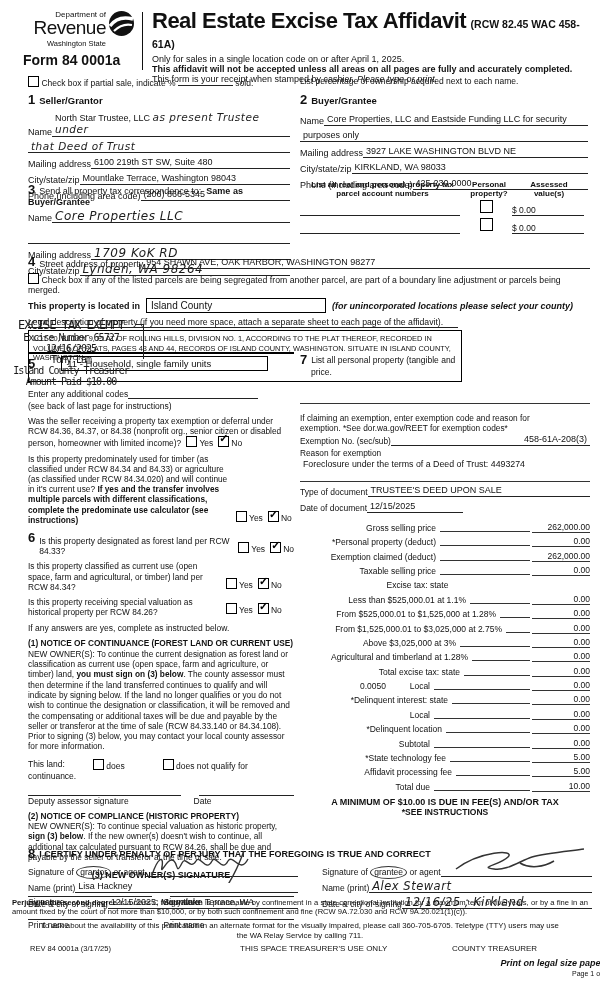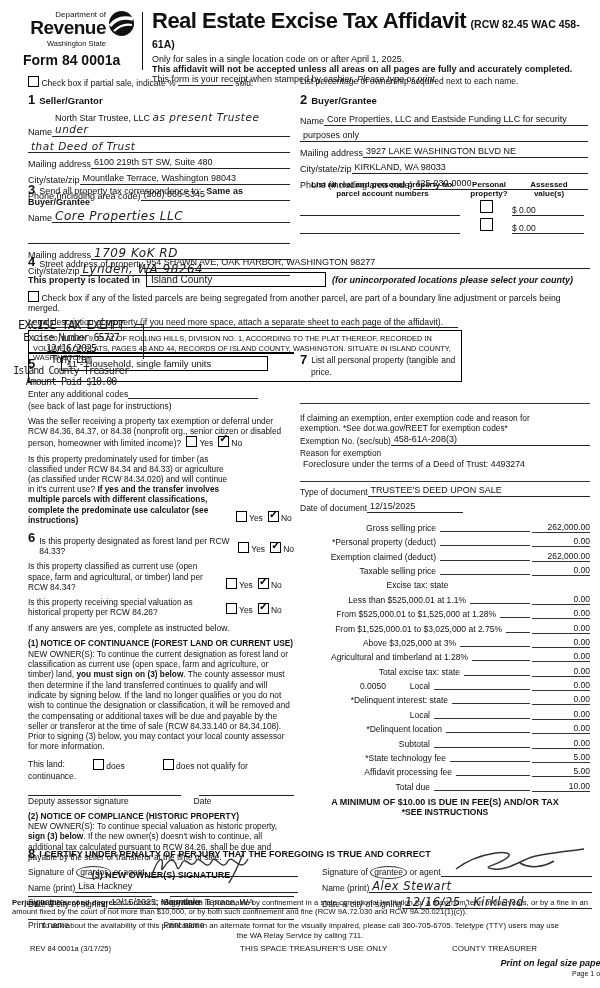--- a/index.html
+++ b/index.html
@@ -34,21 +34,21 @@
 </style>
 </head>
 <body>
 
 <div class="page">
 
   <div class="abs" style="left:23px;top:10px;width:112px">
     <div style="display:flex;align-items:flex-start;justify-content:flex-end">
       <div style="text-align:right">
         <div style="font-size:8px">Department of</div>
-        <div style="font-size:19px;font-weight:bold;letter-spacing:-.5px;margin-top:-2px">Revenue</div>
+        <div style="font-size:19px;font-weight:normal;letter-spacing:-.5px;margin-top:-2px">Revenue</div>
         <div style="font-size:7.5px;margin-top:0px">Washington State</div>
       </div>
       <span style="margin-left:2px">
         <svg width="27" height="27" viewBox="0 0 27 27">
           <circle cx="13.5" cy="13.5" r="12.5" fill="#111"></circle>
           <path d="M2 16 Q10 5 25 9" stroke="#fff" stroke-width="3.4" fill="none"></path>
           <path d="M6 21 Q14 13 24 15" stroke="#fff" stroke-width="2.2" fill="none"></path>
         </svg>
       </span>
     </div>
@@ -164,28 +164,28 @@
       <div style="width:72px;border-bottom:1px solid #222;font-size:8.5px">$ 0.00</div>
     </div>
   </div>
 
   <div class="abs" style="left:28px;top:254px;width:562px">
     <div style="display:flex;align-items:flex-end">
       <span class="secnum">4</span>
       <span class="lbl">Street address of property</span>
       <span class="fill">954 SHAWN AVE, OAK HARBOR, WASHINGTON 98277</span>
     </div>
+    <div style="margin-top:4px;font-size:8.7px">
+      <span class="cb"></span>
+      <span>Check box if any of the listed parcels are being segregated from another parcel, are part of a boundary line adjustment or parcels being merged.</span>
+    </div>
     <div style="display:flex;align-items:center;margin-top:3px">
       <span class="lbl b">This property is located in</span>
       <span style="display:inline-block;border:1px solid #000;width:170px;padding:1px 4px;font-size:10px;margin:0 6px">Island County</span>
       <span class="lbl b i">(for unincorporated locations please select your county)</span>
-    </div>
-    <div style="margin-top:4px;font-size:8.7px">
-      <span class="cb"></span>
-      <span>Check box if any of the listed parcels are being segregated from another parcel, are part of a boundary line adjustment or parcels being merged.</span>
     </div>
     <div style="margin-top:4px;font-size:8.7px;border-bottom:1px solid #222;width:430px">Legal description of property (if you need more space, attach a separate sheet to each page of the affidavit).</div>
     <div style="margin-top:2px;border:1.3px solid #000;width:424px;height:44px;padding:3px 4px;font-size:7.4px;line-height:9.5px;font-family:'Liberation Sans',sans-serif">LOT 20, BLOCK 9, PLAT OF ROLLING HILLS, DIVISION NO. 1, ACCORDING TO THE PLAT THEREOF, RECORDED IN VOLUME 6 OF PLATS, PAGES 43 AND 44, RECORDS OF ISLAND COUNTY, WASHINGTON. SITUATE IN ISLAND COUNTY, WASHINGTON.</div>
   </div>
 
   <div class="stamp">
     <div style="font-size:12px;letter-spacing:-1px">EXCISE TAX EXEMPT</div>
     <div style="font-size:10px;letter-spacing:-1px">Excise Number 65727</div>
     <div style="font-size:10px;letter-spacing:-1px">12/16/2025</div>
     <div style="font-size:10px;letter-spacing:-1px">Tony Lam</div>
@@ -284,21 +284,21 @@
     <div style="font-size:8.5px;margin-left:11px">price.</div>
 
     <div style="border-bottom:1px solid #333;margin-top:26px"></div>
 
     <div style="font-size:8.3px;line-height:10.2px;margin-top:9px">
       <div>If claiming an exemption, enter exemption code and reason for</div>
       <div>exemption. *See dor.wa.gov/REET for exemption codes*</div>
     </div>
     <div class="row" style="margin-top:1px">
         <span class="lbl" style="font-size:8.3px">Exemption No. (sec/sub)</span>
-        <span class="fill" style="text-align:left">458-61A-208(3)</span>
+        <span class="fill" style="text-align:right">458-61A-208(3)</span>
       </div>
     <div style="font-size:8.3px;margin-top:2px">Reason for exemption</div>
     <div style="font-size:8.8px;margin-top:1px;padding-left:3px">Foreclosure under the terms of a Deed of Trust: 4493274</div>
 
     <div style="border-bottom:1px solid #333;margin-top:12px"></div>
 
     <div class="row" style="margin-top:3px">
         <span class="lbl" style="font-size:8.5px">Type of document</span>
         <span class="fill">TRUSTEE'S DEED UPON SALE</span>
       </div>

